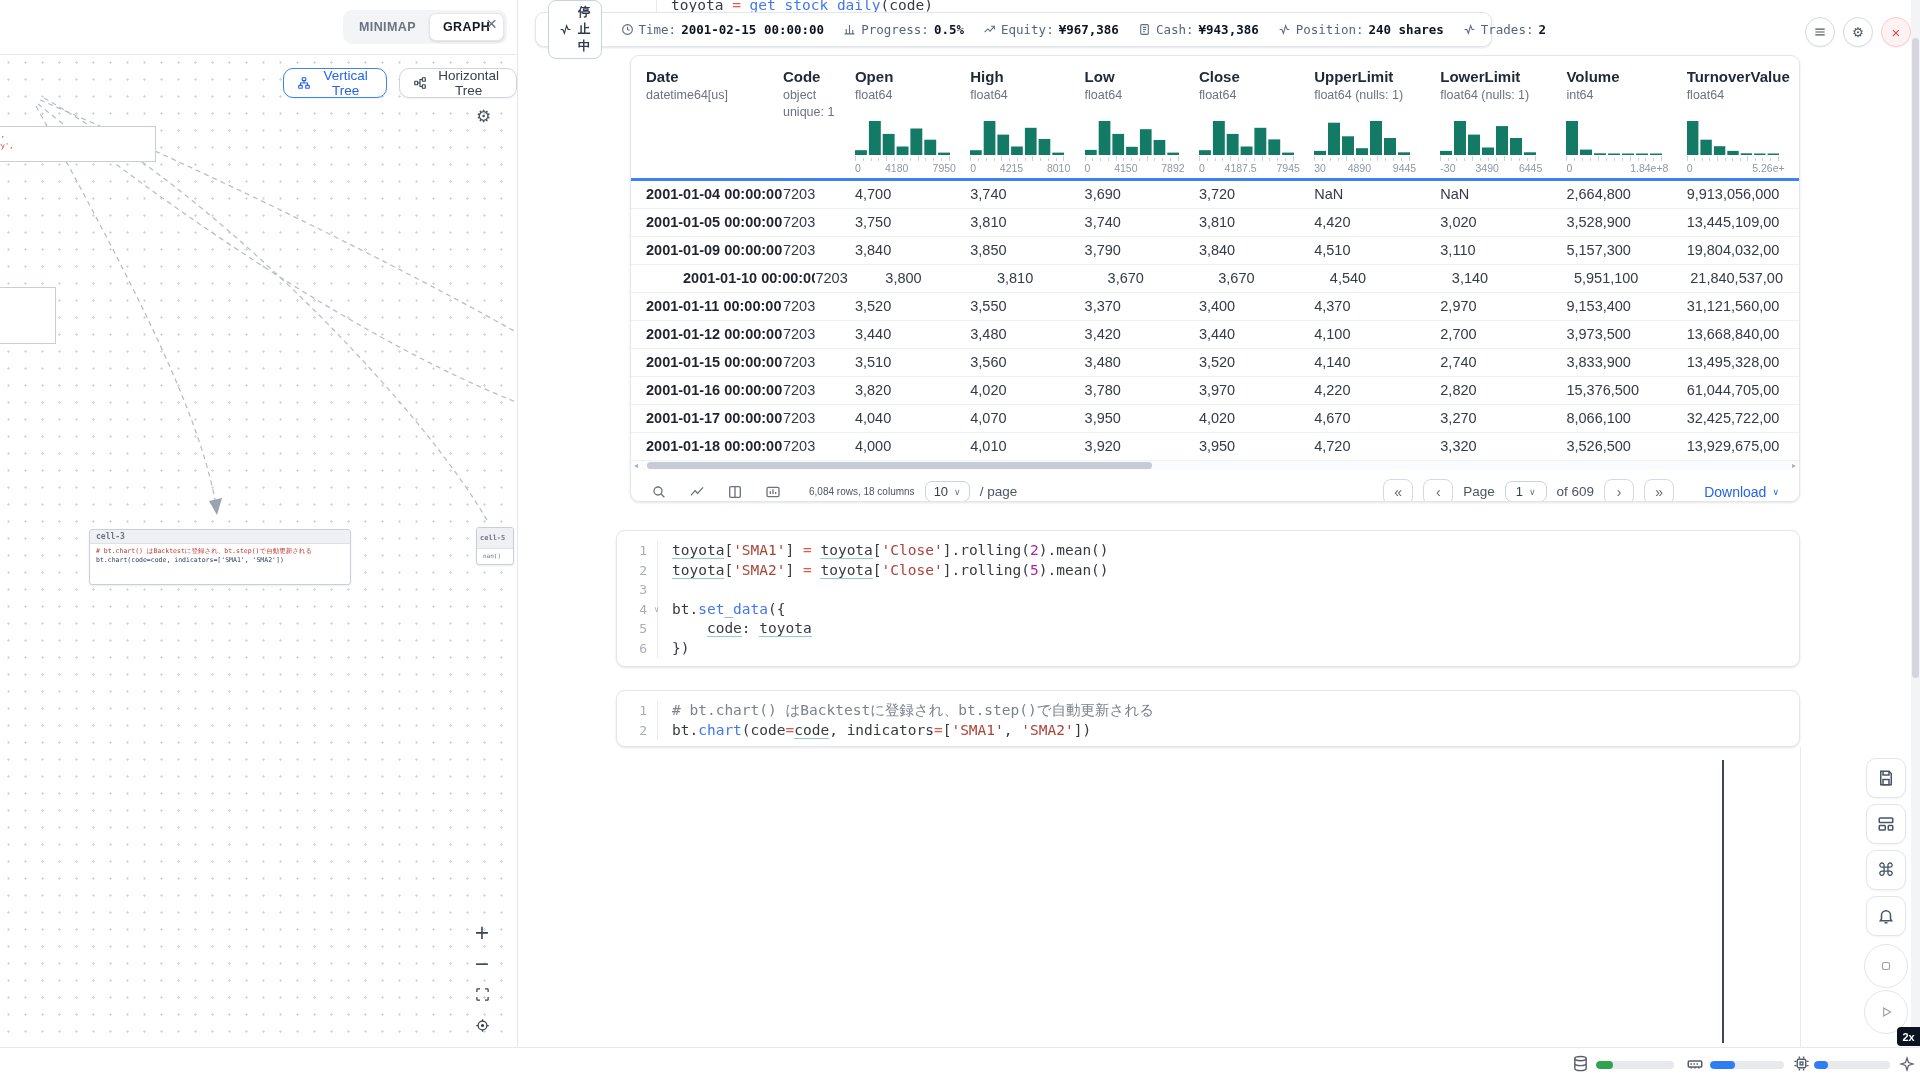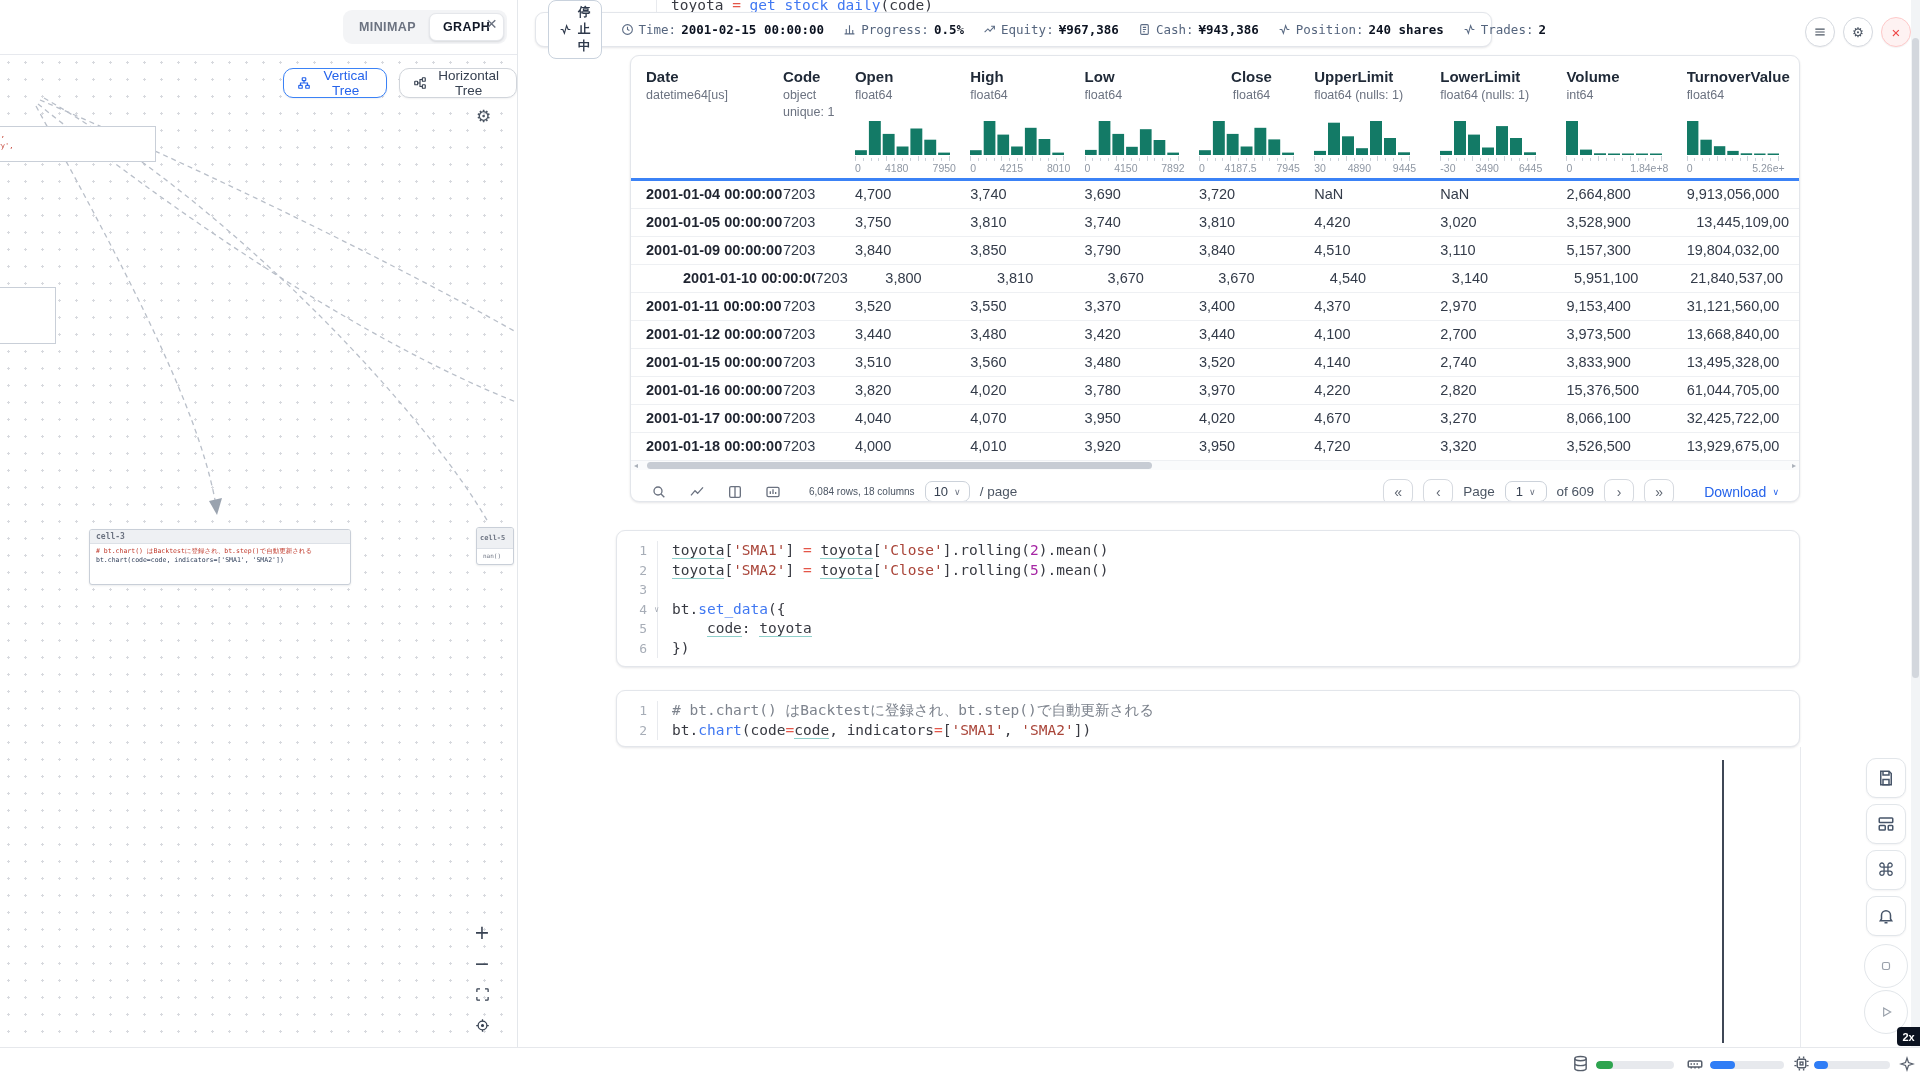--- a/index.html
+++ b/index.html
@@ -406,21 +406,21 @@
                 <span style="height: 3px;"></span>
                 <span style="height: 5px;"></span>
               </div>
               <div class="hlabels" style="width: 100px;">
                 <span>0</span>
                 <span>4150</span>
                 <span>7892</span>
               </div>
             </div>
           </div>
-          <div class="hcol" style="width: 117px; text-align: center;">
+          <div class="hcol" style="width: 117px;">
             <div class="cname">Close</div>
             <div class="cdtype">float64</div>
             <div class="hist-wrap">
               <svg width="95" height="34">
                 <rect x="0.0" y="29.2" width="11.9" height="4.8" fill="#137a66"></rect>
                 <rect x="13.9" y="0.0" width="11.9" height="34.0" fill="#137a66"></rect>
                 <rect x="27.7" y="12.9" width="11.9" height="21.1" fill="#137a66"></rect>
                 <rect x="41.6" y="25.5" width="11.9" height="8.5" fill="#137a66"></rect>
                 <rect x="55.4" y="6.8" width="11.9" height="27.2" fill="#137a66"></rect>
                 <rect x="69.3" y="18.4" width="11.9" height="15.6" fill="#137a66"></rect>
@@ -605,21 +605,21 @@
           <div class="trow">
             <span class="tcell bold" style="width: 139px;">2001-01-05 00:00:00</span>
             <span class="tcell" style="width: 73px;">7203</span>
             <span class="tcell" style="width: 117px;">3,750</span>
             <span class="tcell" style="width: 116px;">3,810</span>
             <span class="tcell" style="width: 116px;">3,740</span>
             <span class="tcell" style="width: 117px;">3,810</span>
             <span class="tcell" style="width: 128px;">4,420</span>
             <span class="tcell" style="width: 128px;">3,020</span>
             <span class="tcell" style="width: 122px;">3,528,900</span>
-            <span class="tcell" style="width: 114px; text-align: right;">13,445,109,00</span>
+            <span class="tcell" style="width: 114px;">13,445,109,00</span>
           </div>
           <div class="trow">
             <span class="tcell bold" style="width: 139px;">2001-01-09 00:00:00</span>
             <span class="tcell" style="width: 73px;">7203</span>
             <span class="tcell" style="width: 117px;">3,840</span>
             <span class="tcell" style="width: 116px;">3,850</span>
             <span class="tcell" style="width: 116px;">3,790</span>
             <span class="tcell" style="width: 117px;">3,840</span>
             <span class="tcell" style="width: 128px;">4,510</span>
             <span class="tcell" style="width: 128px;">3,110</span>

